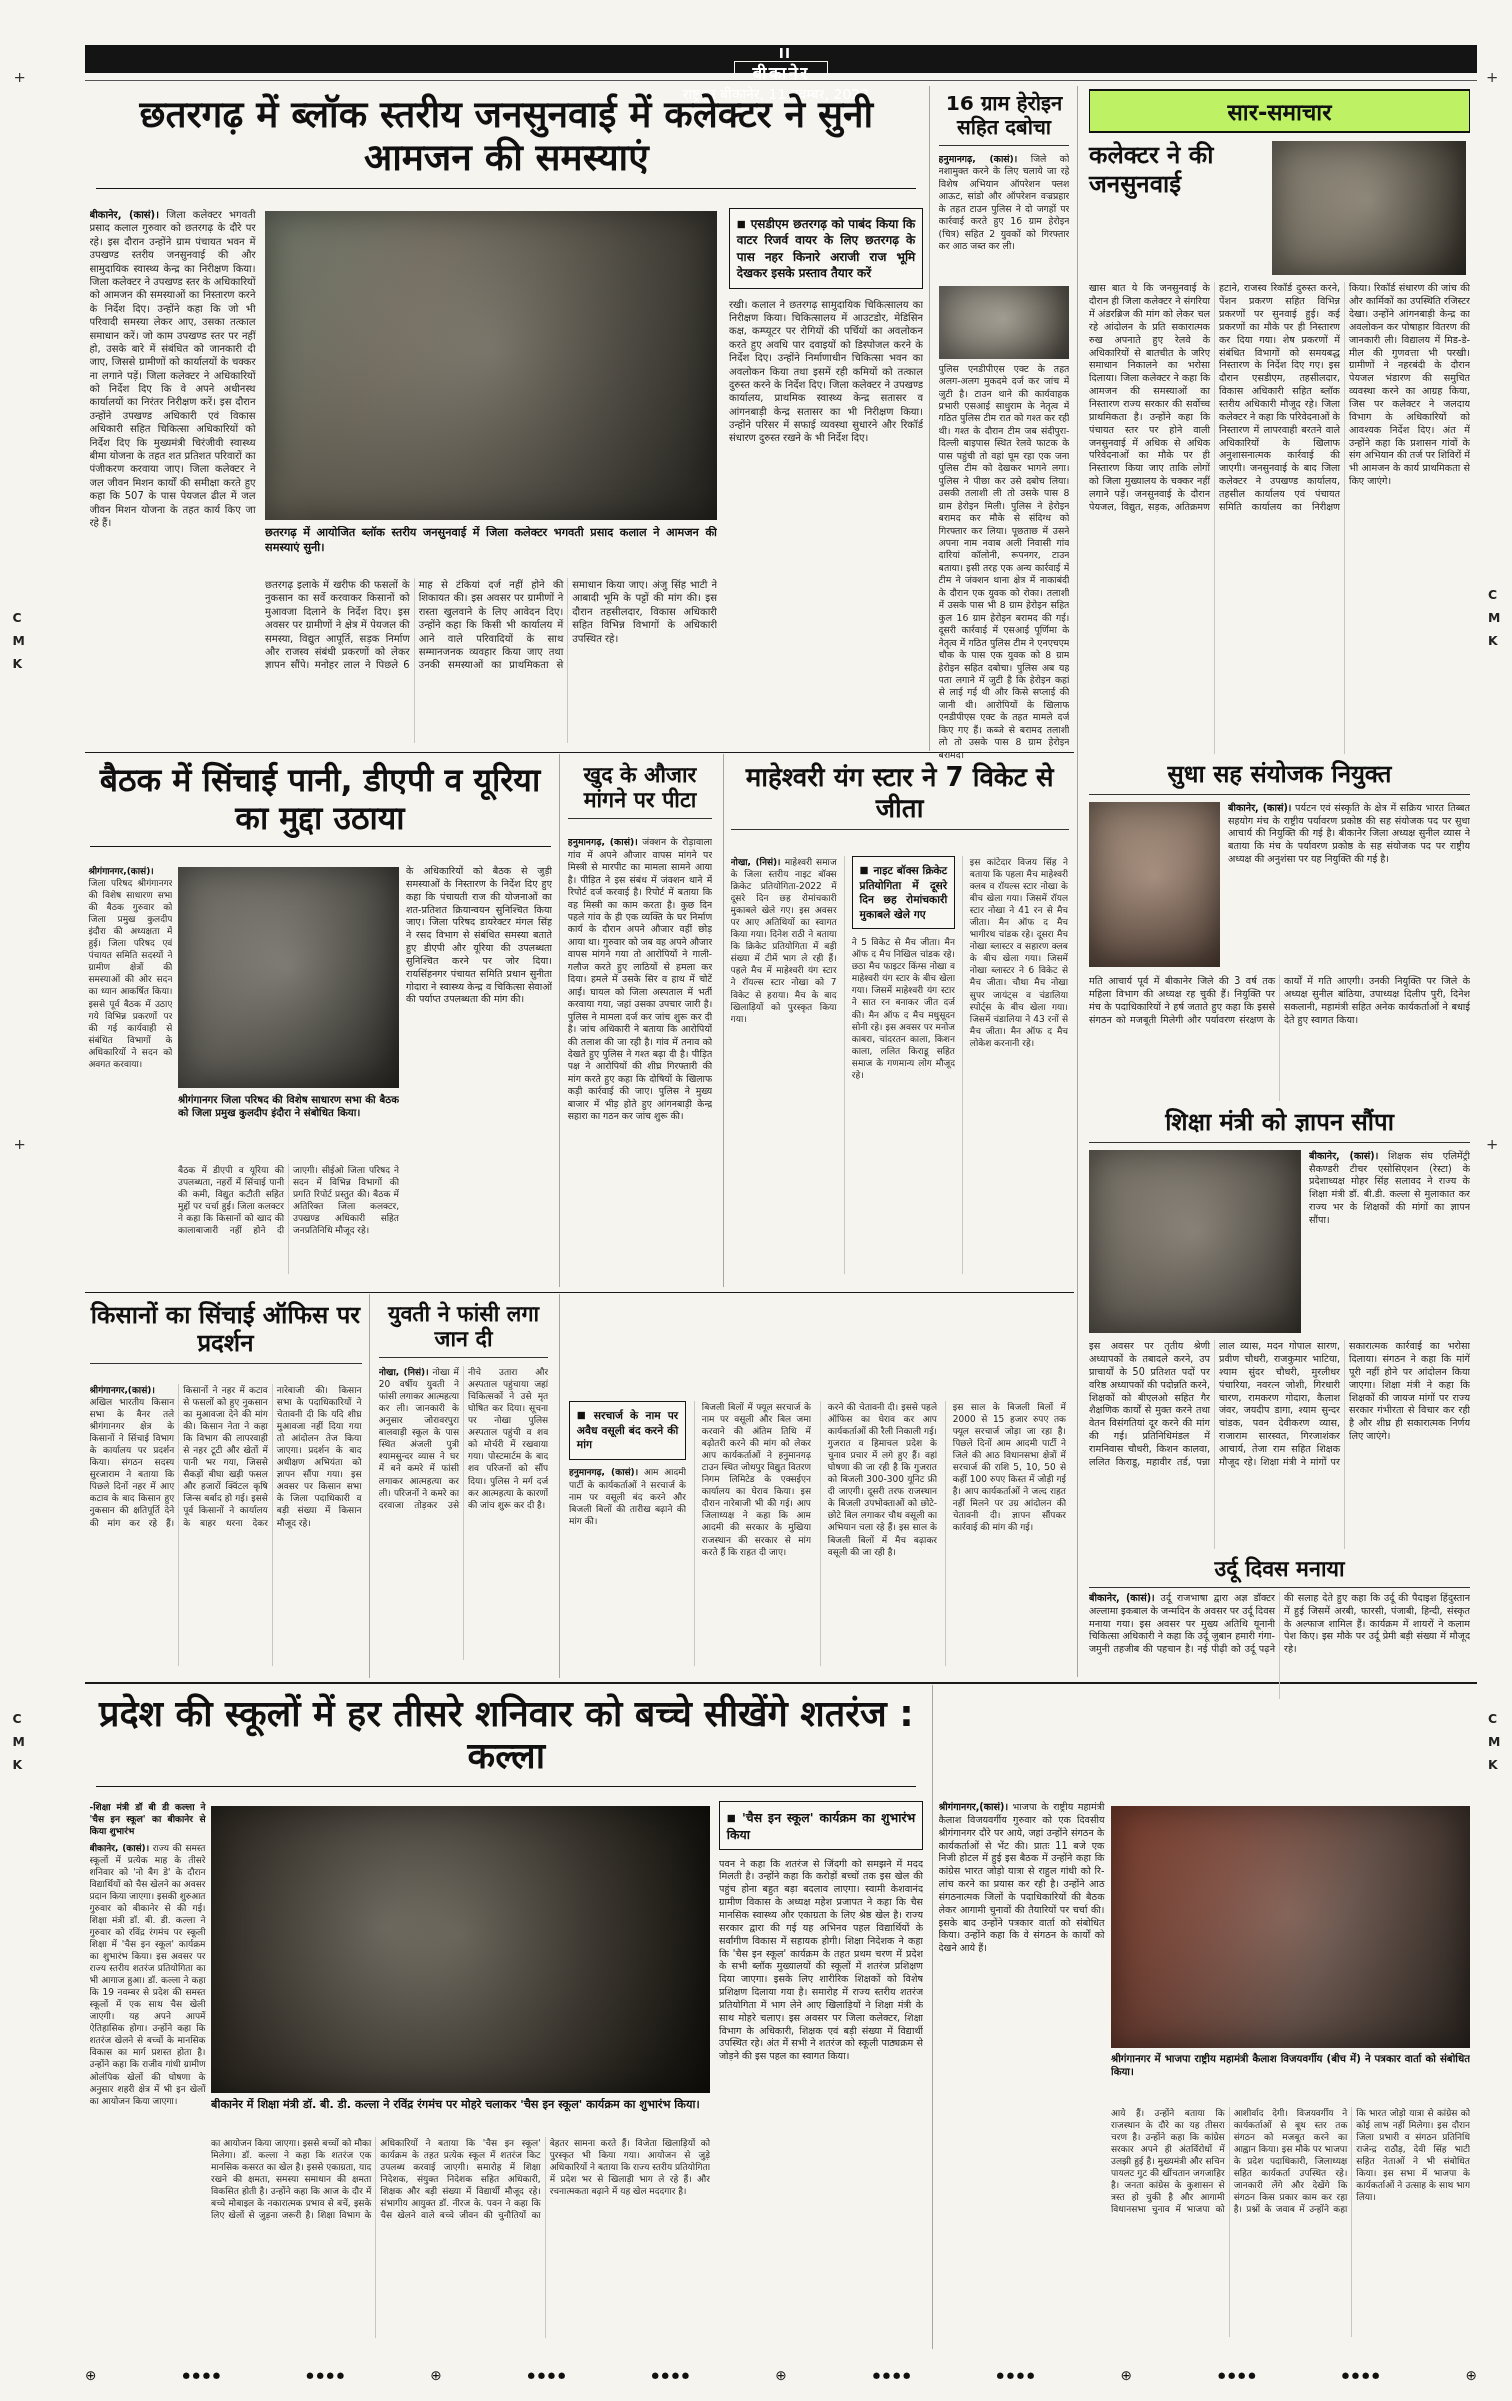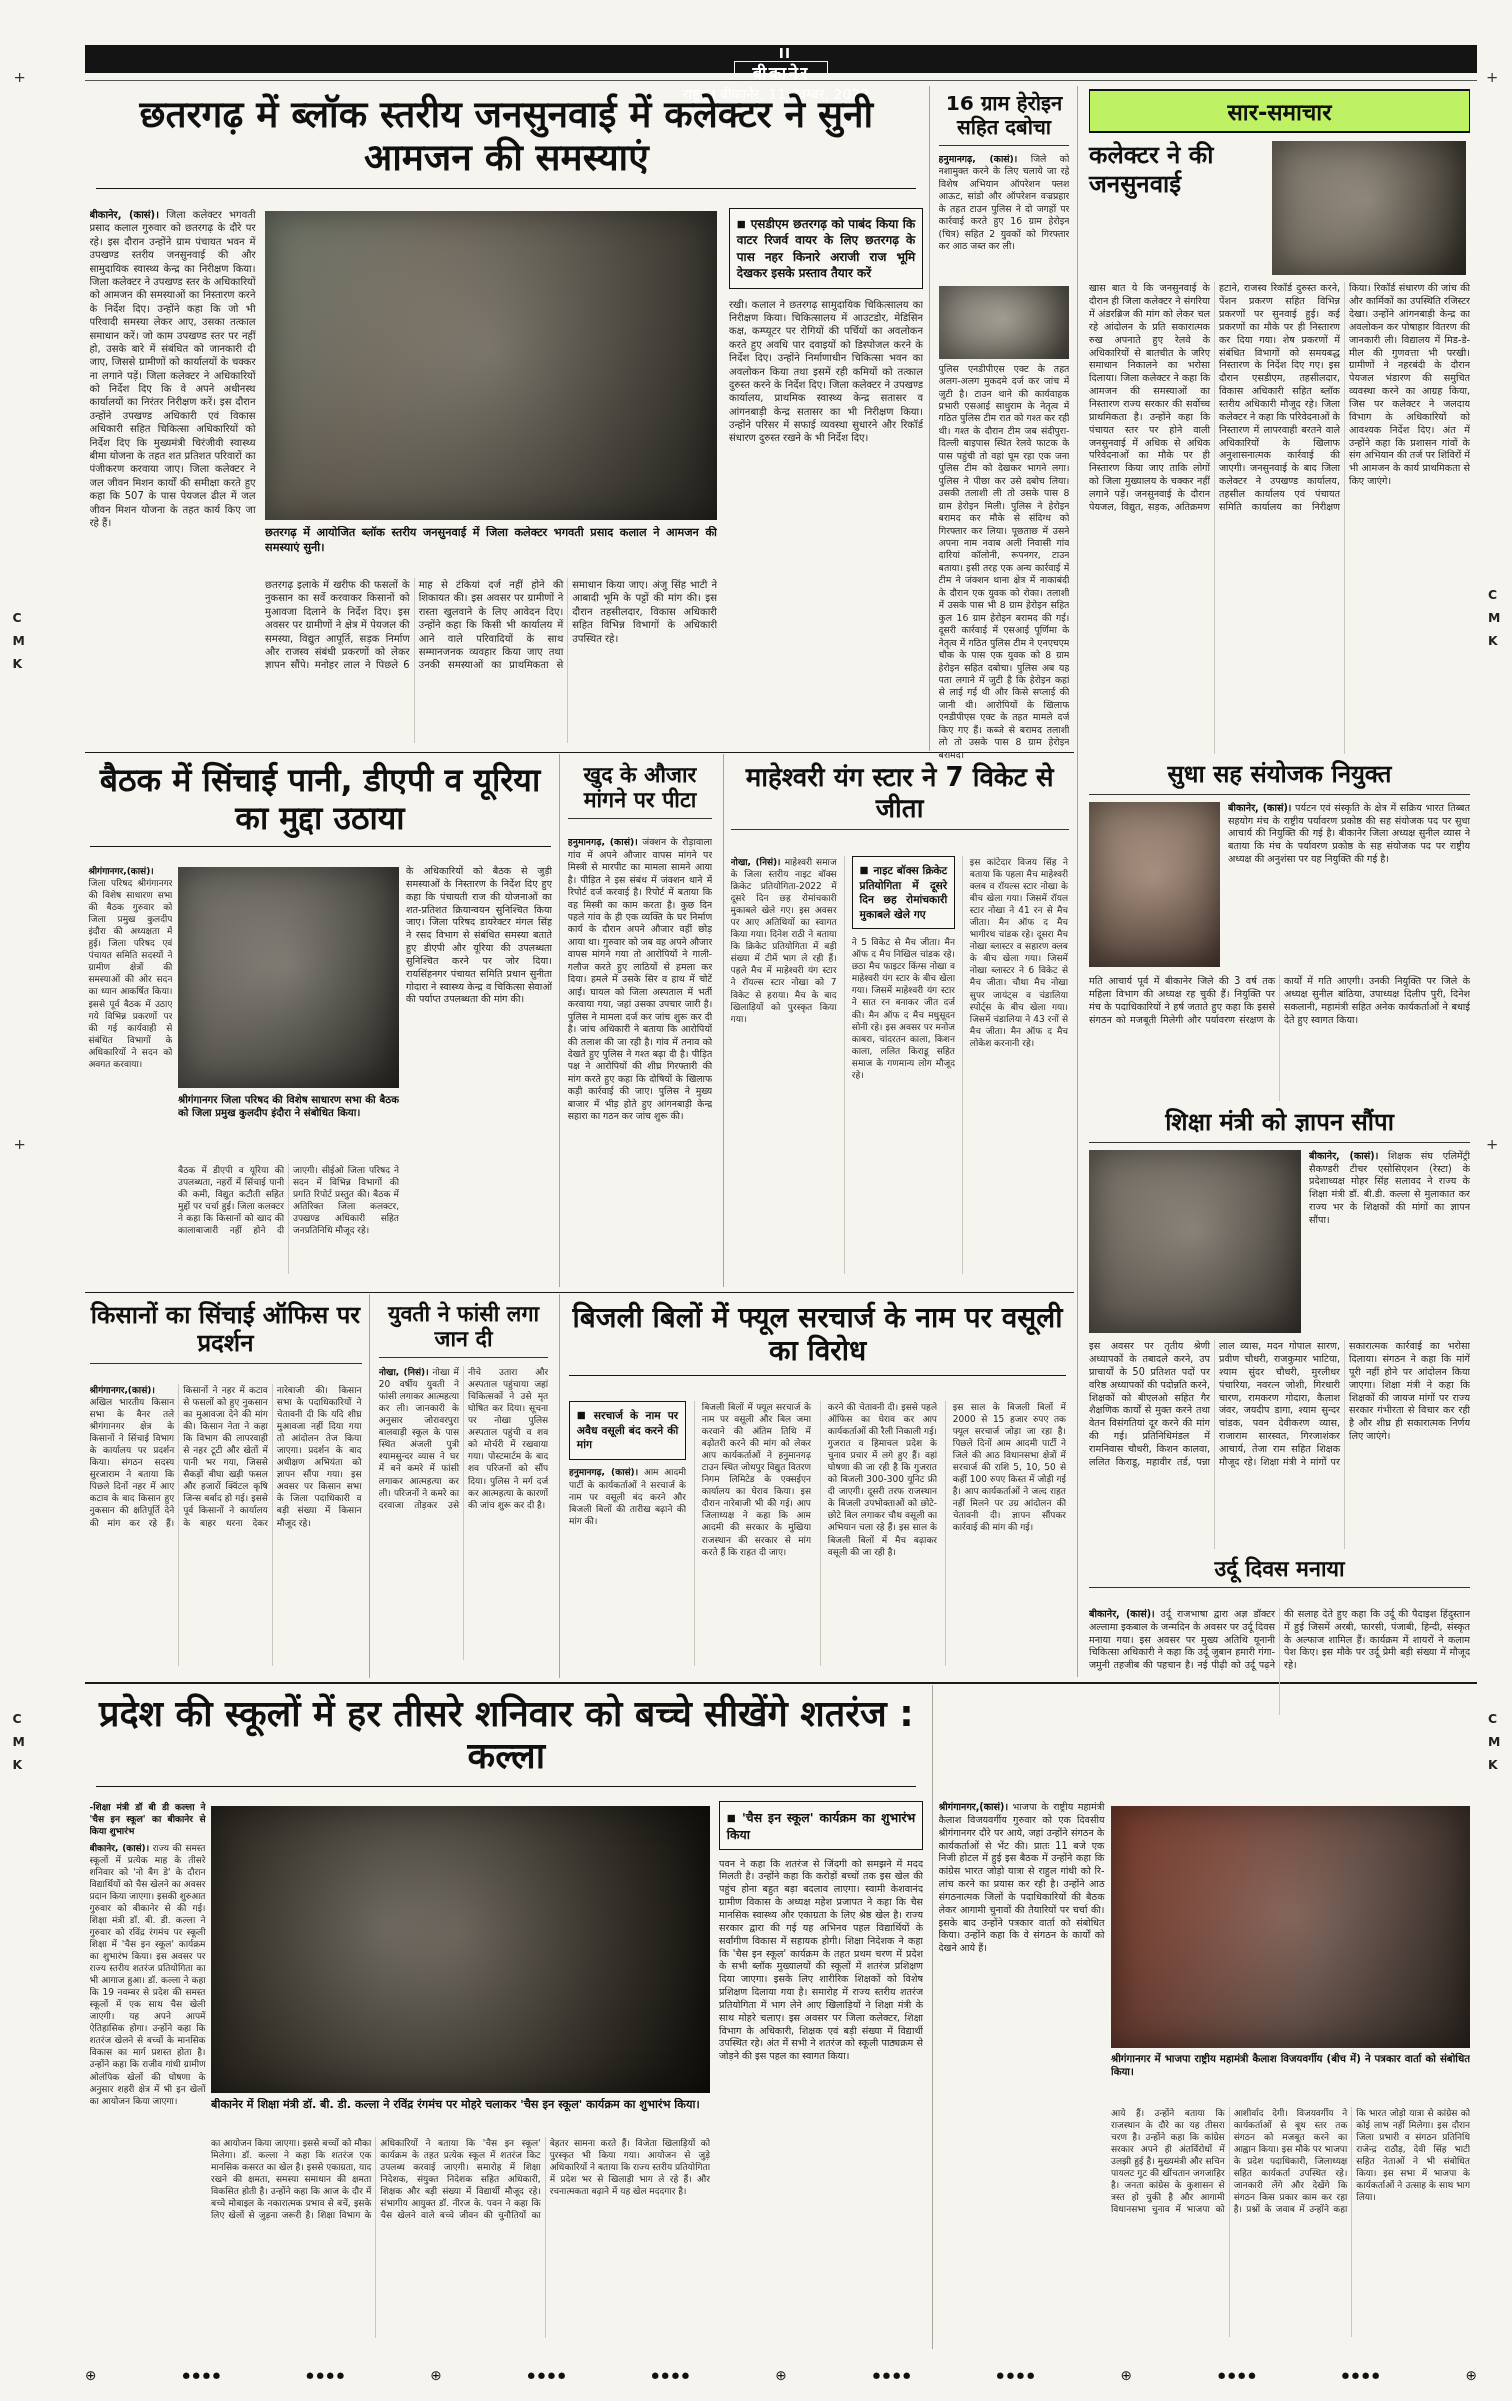--- a/index.html
+++ b/index.html
@@ -140,21 +140,21 @@
     <h3 class="headline h42 hl-rule-thin" style="margin-top:6.8px">शिक्षा मंत्री को ज्ञापन सौंपा</h3>
     <div style="display:flex;gap:8px;margin-top:6.8px;height:186px">
       <div class="photo" style="width:212px;height:183px;background:linear-gradient(130deg,#9b9486 0%,#7c756a 45%,#514c44 100%)"></div>
       <div class="body-text fs17" style="flex:1;height:183px">
         <span class="dateline">बीकानेर, (कासं)।</span><span> शिक्षक संघ एलिमेंट्री सैकण्डरी टीचर एसोसिएशन (रेस्टा) के प्रदेशाध्यक्ष मोहर सिंह सलावद ने राज्य के शिक्षा मंत्री डॉ. बी.डी. कल्ला से मुलाकात कर राज्य भर के शिक्षकों की मांगों का ज्ञापन सौंपा।</span>
       </div>
     </div>
     <div class="body-text fs17 cols3" style="height:209px;margin-top:4.5px">इस अवसर पर तृतीय श्रेणी अध्यापकों के तबादले करने, उप प्राचार्यों के 50 प्रतिशत पदों पर वरिष्ठ अध्यापकों की पदोन्नति करने, शिक्षकों को बीएलओ सहित गैर शैक्षणिक कार्यों से मुक्त करने तथा वेतन विसंगतियां दूर करने की मांग की गई। प्रतिनिधिमंडल में रामनिवास चौधरी, किशन कालवा, ललित किराडू, महावीर तर्ड, पन्ना लाल व्यास, मदन गोपाल सारण, प्रवीण चौधरी, राजकुमार भाटिया, श्याम सुंदर चौधरी, मुरलीधर पंचारिया, नवरत्न जोशी, गिरधारी चारण, रामकरण गोदारा, कैलाश जंवर, जयदीप डागा, श्याम सुन्दर चांडक, पवन देवीकरण व्यास, राजाराम सारस्वत, गिरजाशंकर आचार्य, तेजा राम सहित शिक्षक मौजूद रहे। शिक्षा मंत्री ने मांगों पर सकारात्मक कार्रवाई का भरोसा दिलाया। संगठन ने कहा कि मांगें पूरी नहीं होने पर आंदोलन किया जाएगा। शिक्षा मंत्री ने कहा कि शिक्षकों की जायज मांगों पर राज्य सरकार गंभीरता से विचार कर रही है और शीघ्र ही सकारात्मक निर्णय लिए जाएंगे।</div>
 
     <h3 class="headline h40 hl-rule-thin" style="margin-top:6.8px">उर्दू दिवस मनाया</h3>
-    <div class="body-text fs17 cols2" style="height:107px;margin-top:20px">
+    <div class="body-text fs17 cols2" style="height:107px;margin-top:4px">
       <span class="dateline">बीकानेर, (कासं)।</span><span> उर्दू राजभाषा द्वारा अज्ञ डॉक्टर अल्लामा इकबाल के जन्मदिन के अवसर पर उर्दू दिवस मनाया गया। इस अवसर पर मुख्य अतिथि यूनानी चिकित्सा अधिकारी ने कहा कि उर्दू जुबान हमारी गंगा-जमुनी तहजीब की पहचान है। नई पीढ़ी को उर्दू पढ़ने की सलाह देते हुए कहा कि उर्दू की पैदाइश हिंदुस्तान में हुई जिसमें अरबी, फारसी, पंजाबी, हिन्दी, संस्कृत के अल्फाज शामिल हैं। कार्यक्रम में शायरों ने कलाम पेश किए। इस मौके पर उर्दू प्रेमी बड़ी संख्या में मौजूद रहे।</span>
     </div>
   </aside>
 
   <section class="article" style="left:85px;top:754px;width:470px;height:533px">
     <h2 class="headline h56 hl-rule abs" style="left:4.5px;top:8px;width:461px">बैठक में सिंचाई पानी, डीएपी व यूरिया का मुद्दा उठाया</h2>
     <div class="body-text fs16 abs" style="left:3.4px;top:111px;width:84px;height:407px">
       <span class="dateline">श्रीगंगानगर,(कासं)।</span><span> जिला परिषद श्रीगंगानगर की विशेष साधारण सभा की बैठक गुरुवार को जिला प्रमुख कुलदीप इंदौरा की अध्यक्षता में हुई। जिला परिषद एवं पंचायत समिति सदस्यों ने ग्रामीण क्षेत्रों की समस्याओं की ओर सदन का ध्यान आकर्षित किया। इससे पूर्व बैठक में उठाए गये विभिन्न प्रकरणों पर की गई कार्यवाही से संबंधित विभागों के अधिकारियों ने सदन को अवगत करवाया।</span>
     </div>
     <div class="photo abs" style="left:93px;top:113px;width:221px;height:221px;background:linear-gradient(120deg,#8f8c82 0%,#76736a 40%,#54524a 75%,#3b3a34 100%)"></div>
@@ -192,21 +192,20 @@
   </section>
 
   <section class="article" style="left:372px;top:1294px;width:183px;height:384px;padding:0 6.8px">
     <h2 class="headline h40 hl-rule-thin" style="margin-top:6.8px">युवती ने फांसी लगा जान दी</h2>
     <div class="body-text fs16 cols2" style="margin-top:8px;height:294px">
       <span class="dateline">नोखा, (निसं)।</span><span> नोखा में 20 वर्षीय युवती ने फांसी लगाकर आत्महत्या कर ली। जानकारी के अनुसार जोरावरपुरा बालवाड़ी स्कूल के पास स्थित अंजली पुत्री श्यामसुन्दर व्यास ने घर में बने कमरे में फांसी लगाकर आत्महत्या कर ली। परिजनों ने कमरे का दरवाजा तोड़कर उसे नीचे उतारा और अस्पताल पहुंचाया जहां चिकित्सकों ने उसे मृत घोषित कर दिया। सूचना पर नोखा पुलिस अस्पताल पहुंची व शव को मोर्चरी में रखवाया गया। पोस्टमार्टम के बाद शव परिजनों को सौंप दिया। पुलिस ने मर्ग दर्ज कर आत्महत्या के कारणों की जांच शुरू कर दी है।</span>
     </div>
   </section>
 
   <section class="article" style="left:561px;top:1294px;width:513px;height:384px">
-    <h2 class="headline h50 hl-rule abs" style="left:8px;top:6.8px;width:497px">बिजली बिलों में फ्यूल सरचार्ज के नाम पर वसूली का विरोध</h2>
     <div class="abs" style="left:8px;top:107px;width:117px;height:265px">
       <div class="news-box" style="font-size:10.7px">
         <span class="bullet-sq">■</span><span>सरचार्ज के नाम पर अवैध वसूली बंद करने की मांग</span>
       </div>
       <div class="body-text fs16" style="margin-top:6.8px;height:136px">
         <span class="dateline">हनुमानगढ़, (कासं)।</span><span> आम आदमी पार्टी के कार्यकर्ताओं ने सरचार्ज के नाम पर वसूली बंद करने और बिजली बिलों की तारीख बढ़ाने की मांग की।</span>
       </div>
     </div>
     <div class="body-text fs16 abs" style="left:133px;top:107px;width:117px;height:265px;border-left:0.6px solid #c9c7c0;padding-left:6.8px">बिजली बिलों में फ्यूल सरचार्ज के नाम पर वसूली और बिल जमा करवाने की अंतिम तिथि में बढ़ोतरी करने की मांग को लेकर आप कार्यकर्ताओं ने हनुमानगढ़ टाउन स्थित जोधपुर विद्युत वितरण निगम लिमिटेड के एक्सईएन कार्यालय का घेराव किया। इस दौरान नारेबाजी भी की गई। आप जिलाध्यक्ष ने कहा कि आम आदमी की सरकार के मुखिया राजस्थान की सरकार से मांग करते हैं कि राहत दी जाए।</div>
     <div class="body-text fs16 abs" style="left:259px;top:107px;width:117px;height:265px;border-left:0.6px solid #c9c7c0;padding-left:6.8px">करने की चेतावनी दी। इससे पहले ऑफिस का घेराव कर आप कार्यकर्ताओं की रैली निकाली गई। गुजरात व हिमाचल प्रदेश के चुनाव प्रचार में लगे हुए हैं। वहां घोषणा की जा रही है कि गुजरात को बिजली 300-300 यूनिट फ्री दी जाएगी। दूसरी तरफ राजस्थान के बिजली उपभोक्ताओं को छोटे-छोटे बिल लगाकर चौथ वसूली का अभियान चला रहे हैं। इस साल के बिजली बिलों में मैच बढ़ाकर वसूली की जा रही है।</div>

